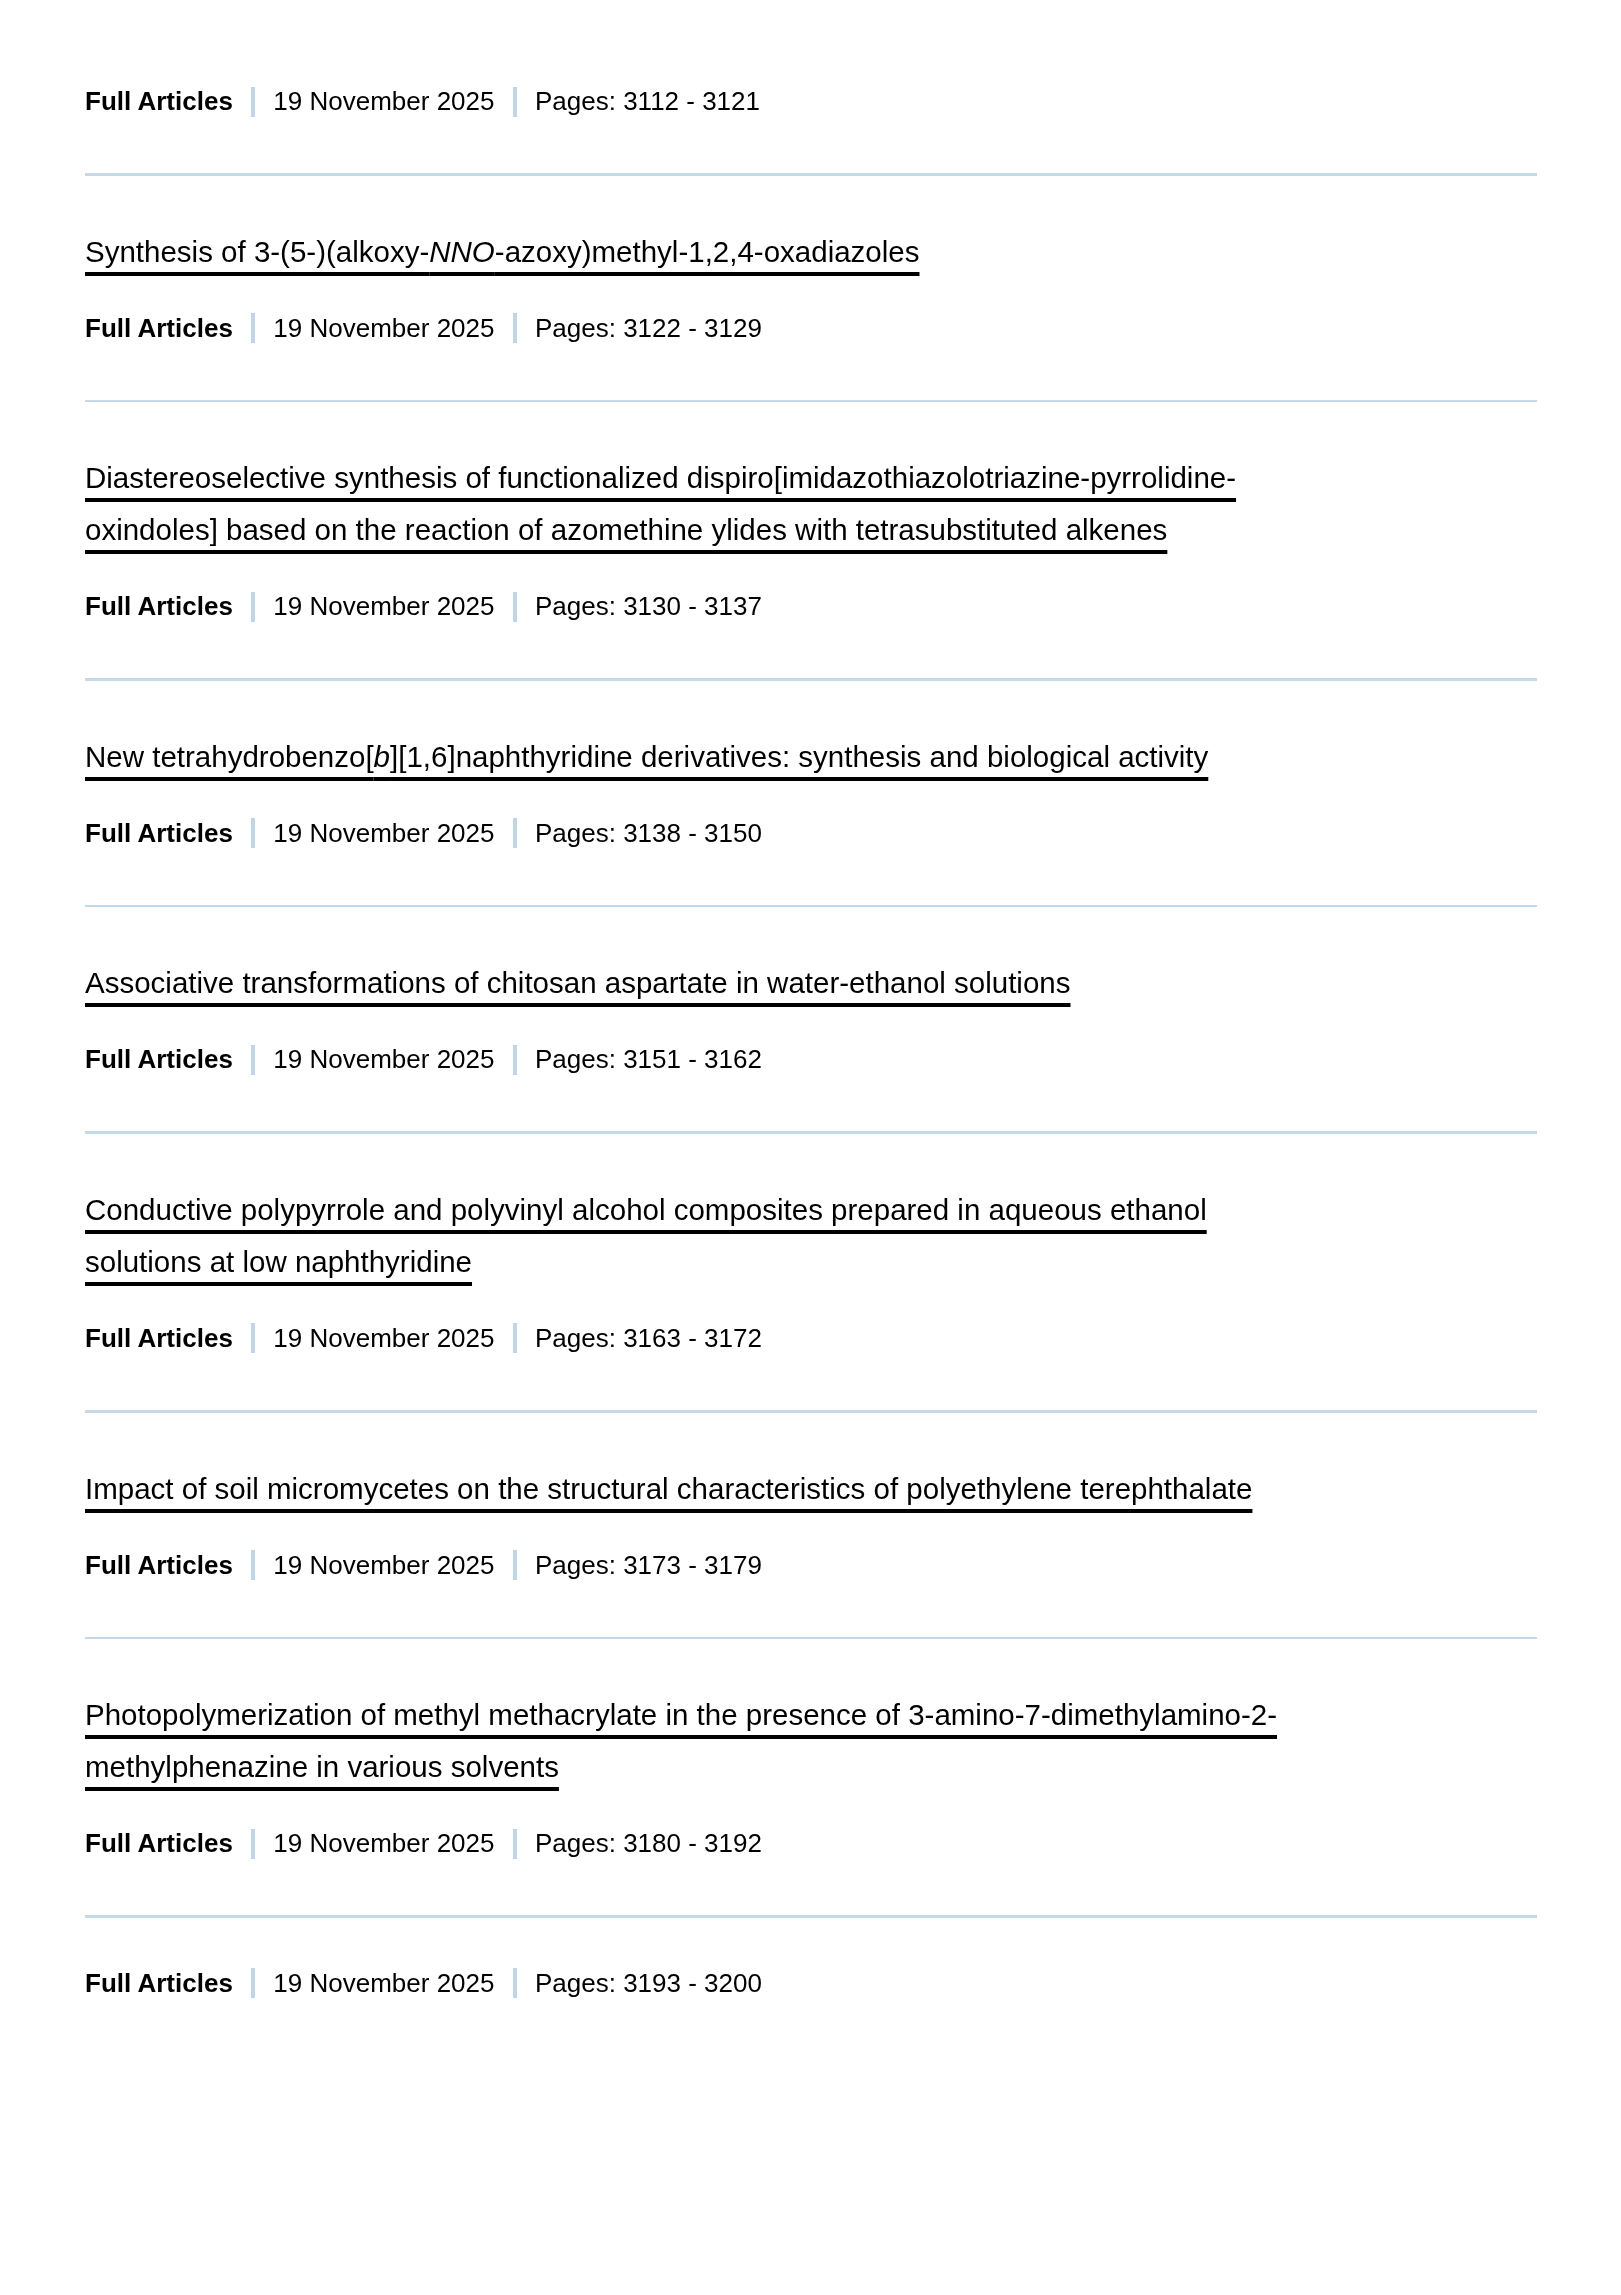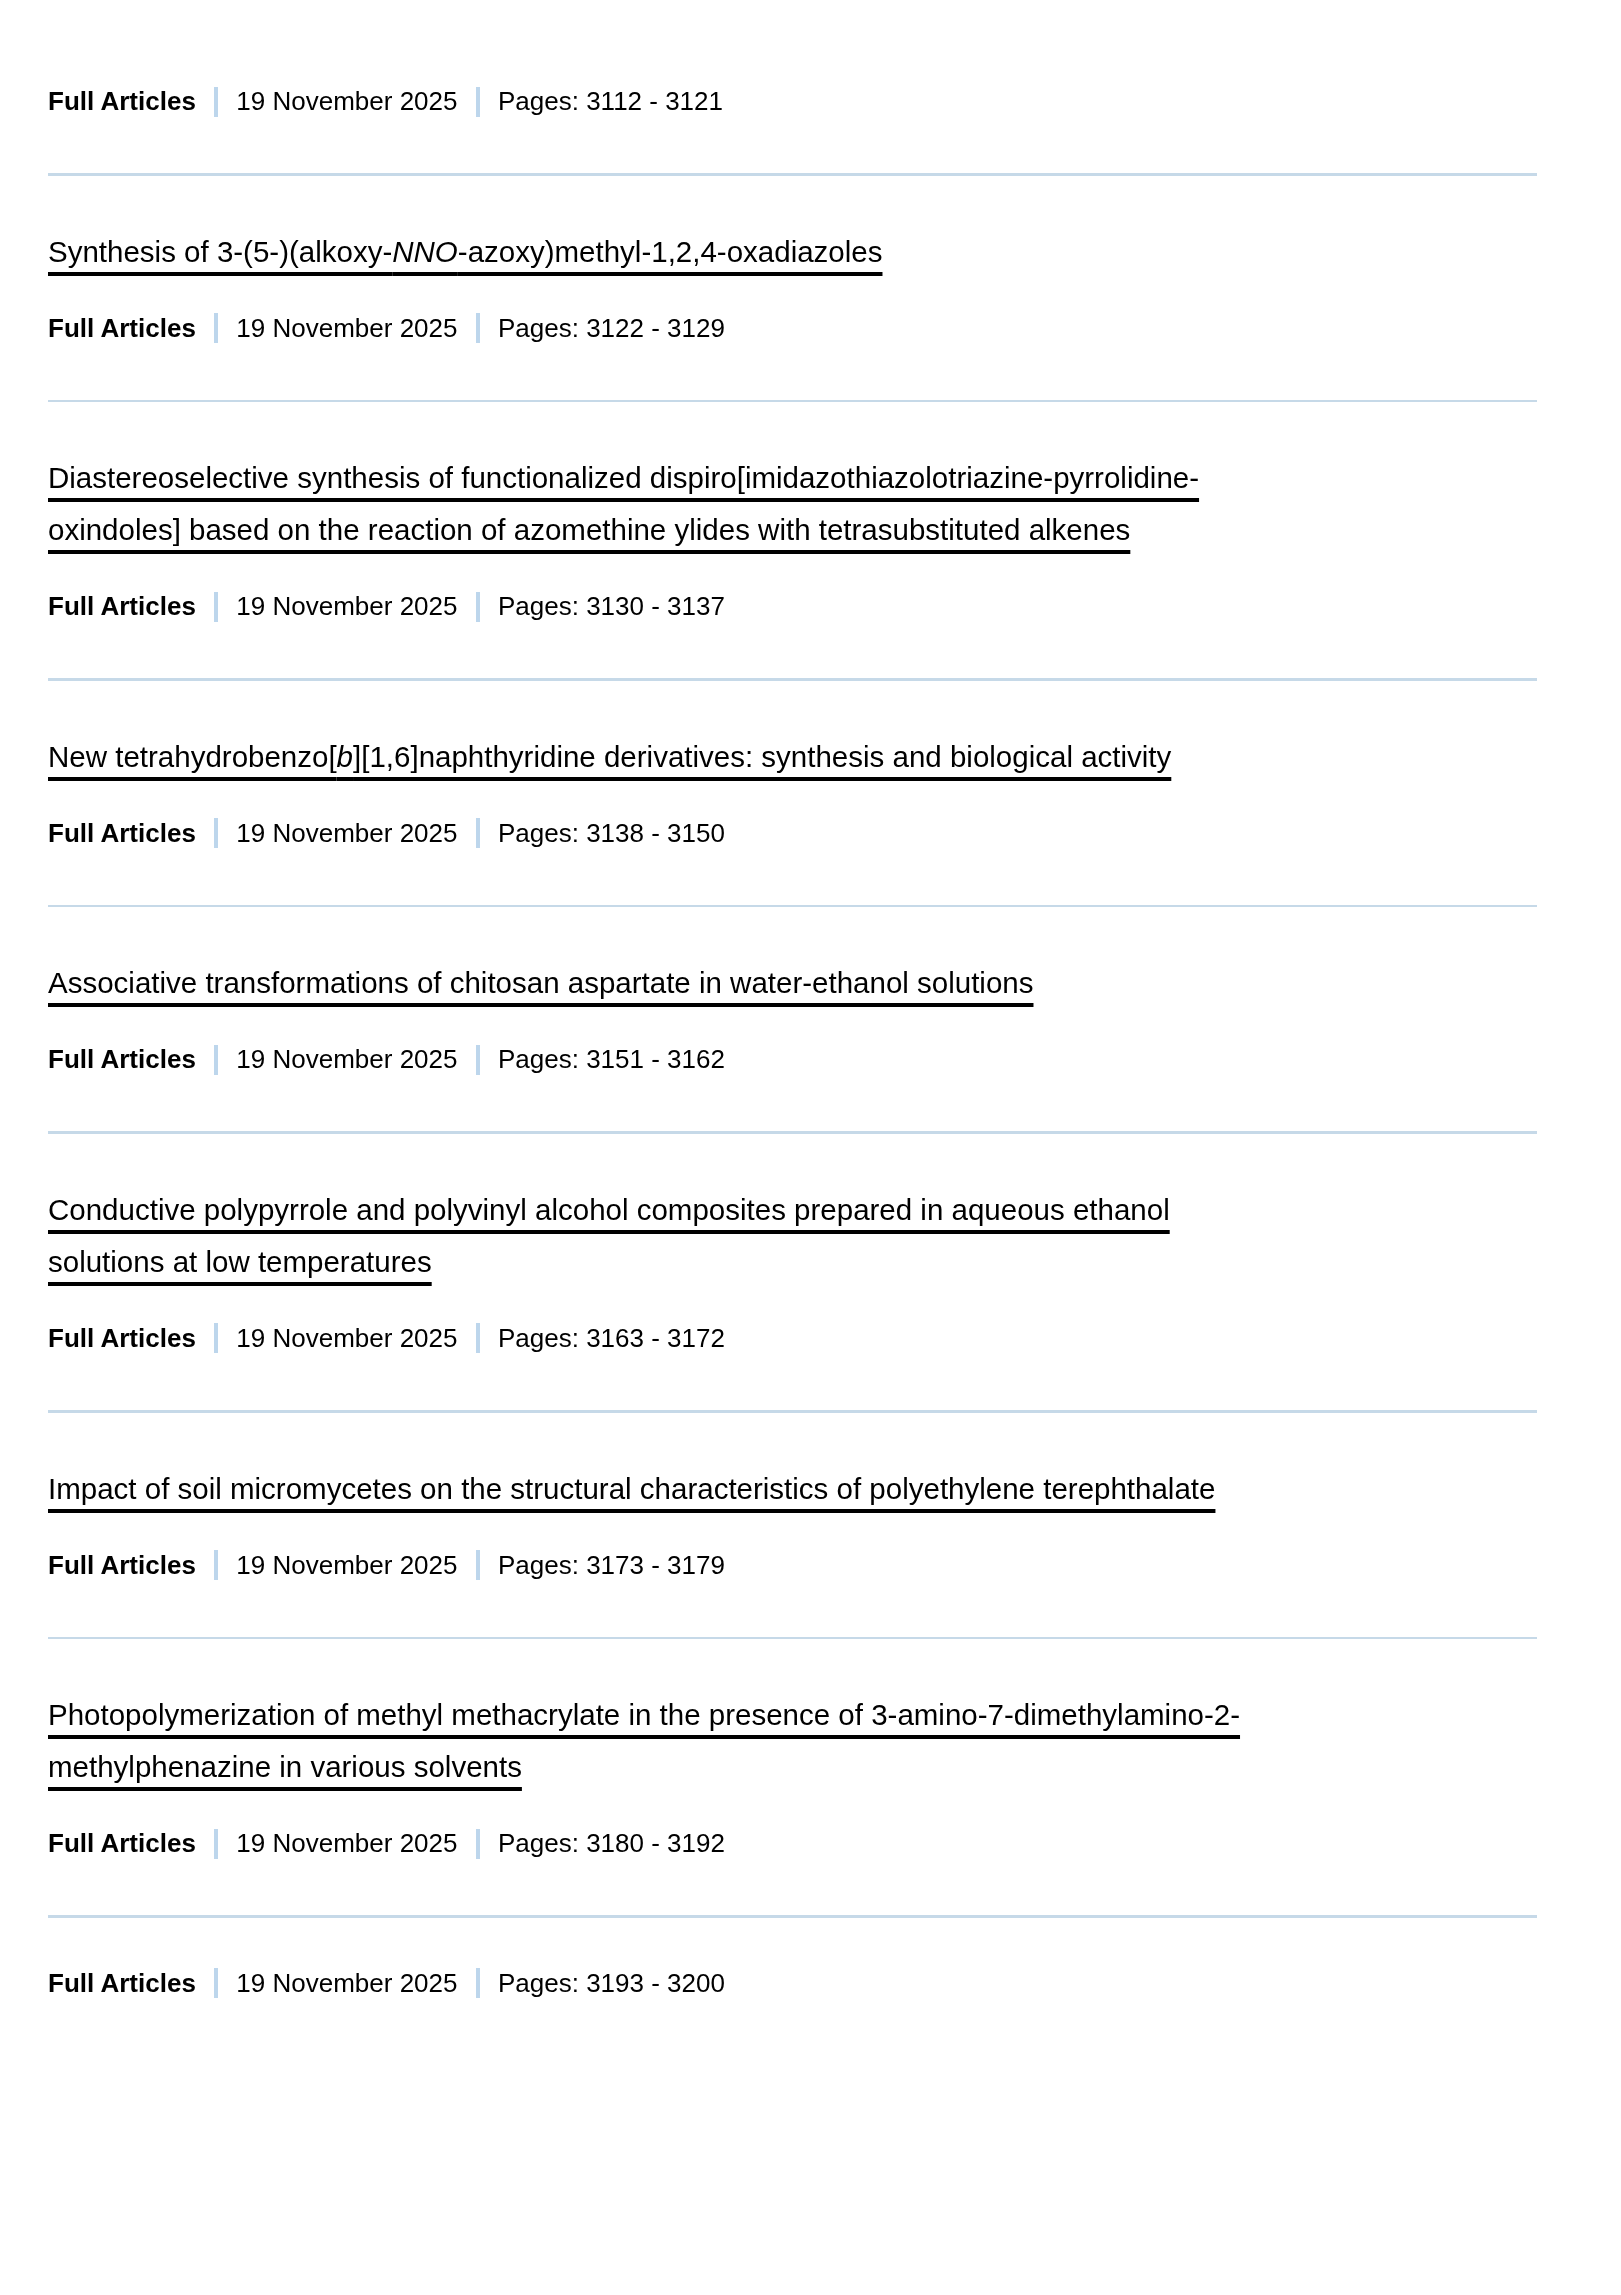--- a/index.html
+++ b/index.html
@@ -4,21 +4,21 @@
 <style>
   html, body {
     margin: 0;
     padding: 0;
     background: #ffffff;
   }
   .page {
     width: 1622px;
     min-height: 2295px;
     box-sizing: border-box;
-    padding: 86px 85px 0 48px;
+    padding: 86px 85px 0 85px;
     background: #ffffff;
     font-family: "Liberation Sans", "DejaVu Sans", sans-serif;
     color: #000000;
   }
   .article-title {
     margin-top: 50px;
     font-size: 29.5px;
     font-weight: 400;
     line-height: 52px;
     color: #000000;
@@ -136,21 +136,21 @@
       <span class="meta-date">19 November 2025</span>
       <span class="meta-sep"></span>
       <span class="meta-pages">Pages: 3151 - 3162</span>
     </div>
     <div class="divider"></div>
   </div>
 
   <div class="article">
     <a class="article-title" href="#">
           <span class="title-line"><span class="title-underline"><span>Conductive polypyrrole and polyvinyl alcohol composites prepared in aqueous ethanol</span></span></span>
-          <span class="title-line"><span class="title-underline"><span>solutions at low temperatures</span></span></span>
+          <span class="title-line"><span class="title-underline"><span>solutions at low naphthyridine</span></span></span>
         </a>
     <div class="meta">
       <span class="meta-category">Full Articles</span>
       <span class="meta-sep"></span>
       <span class="meta-date">19 November 2025</span>
       <span class="meta-sep"></span>
       <span class="meta-pages">Pages: 3163 - 3172</span>
     </div>
     <div class="divider"></div>
   </div>

